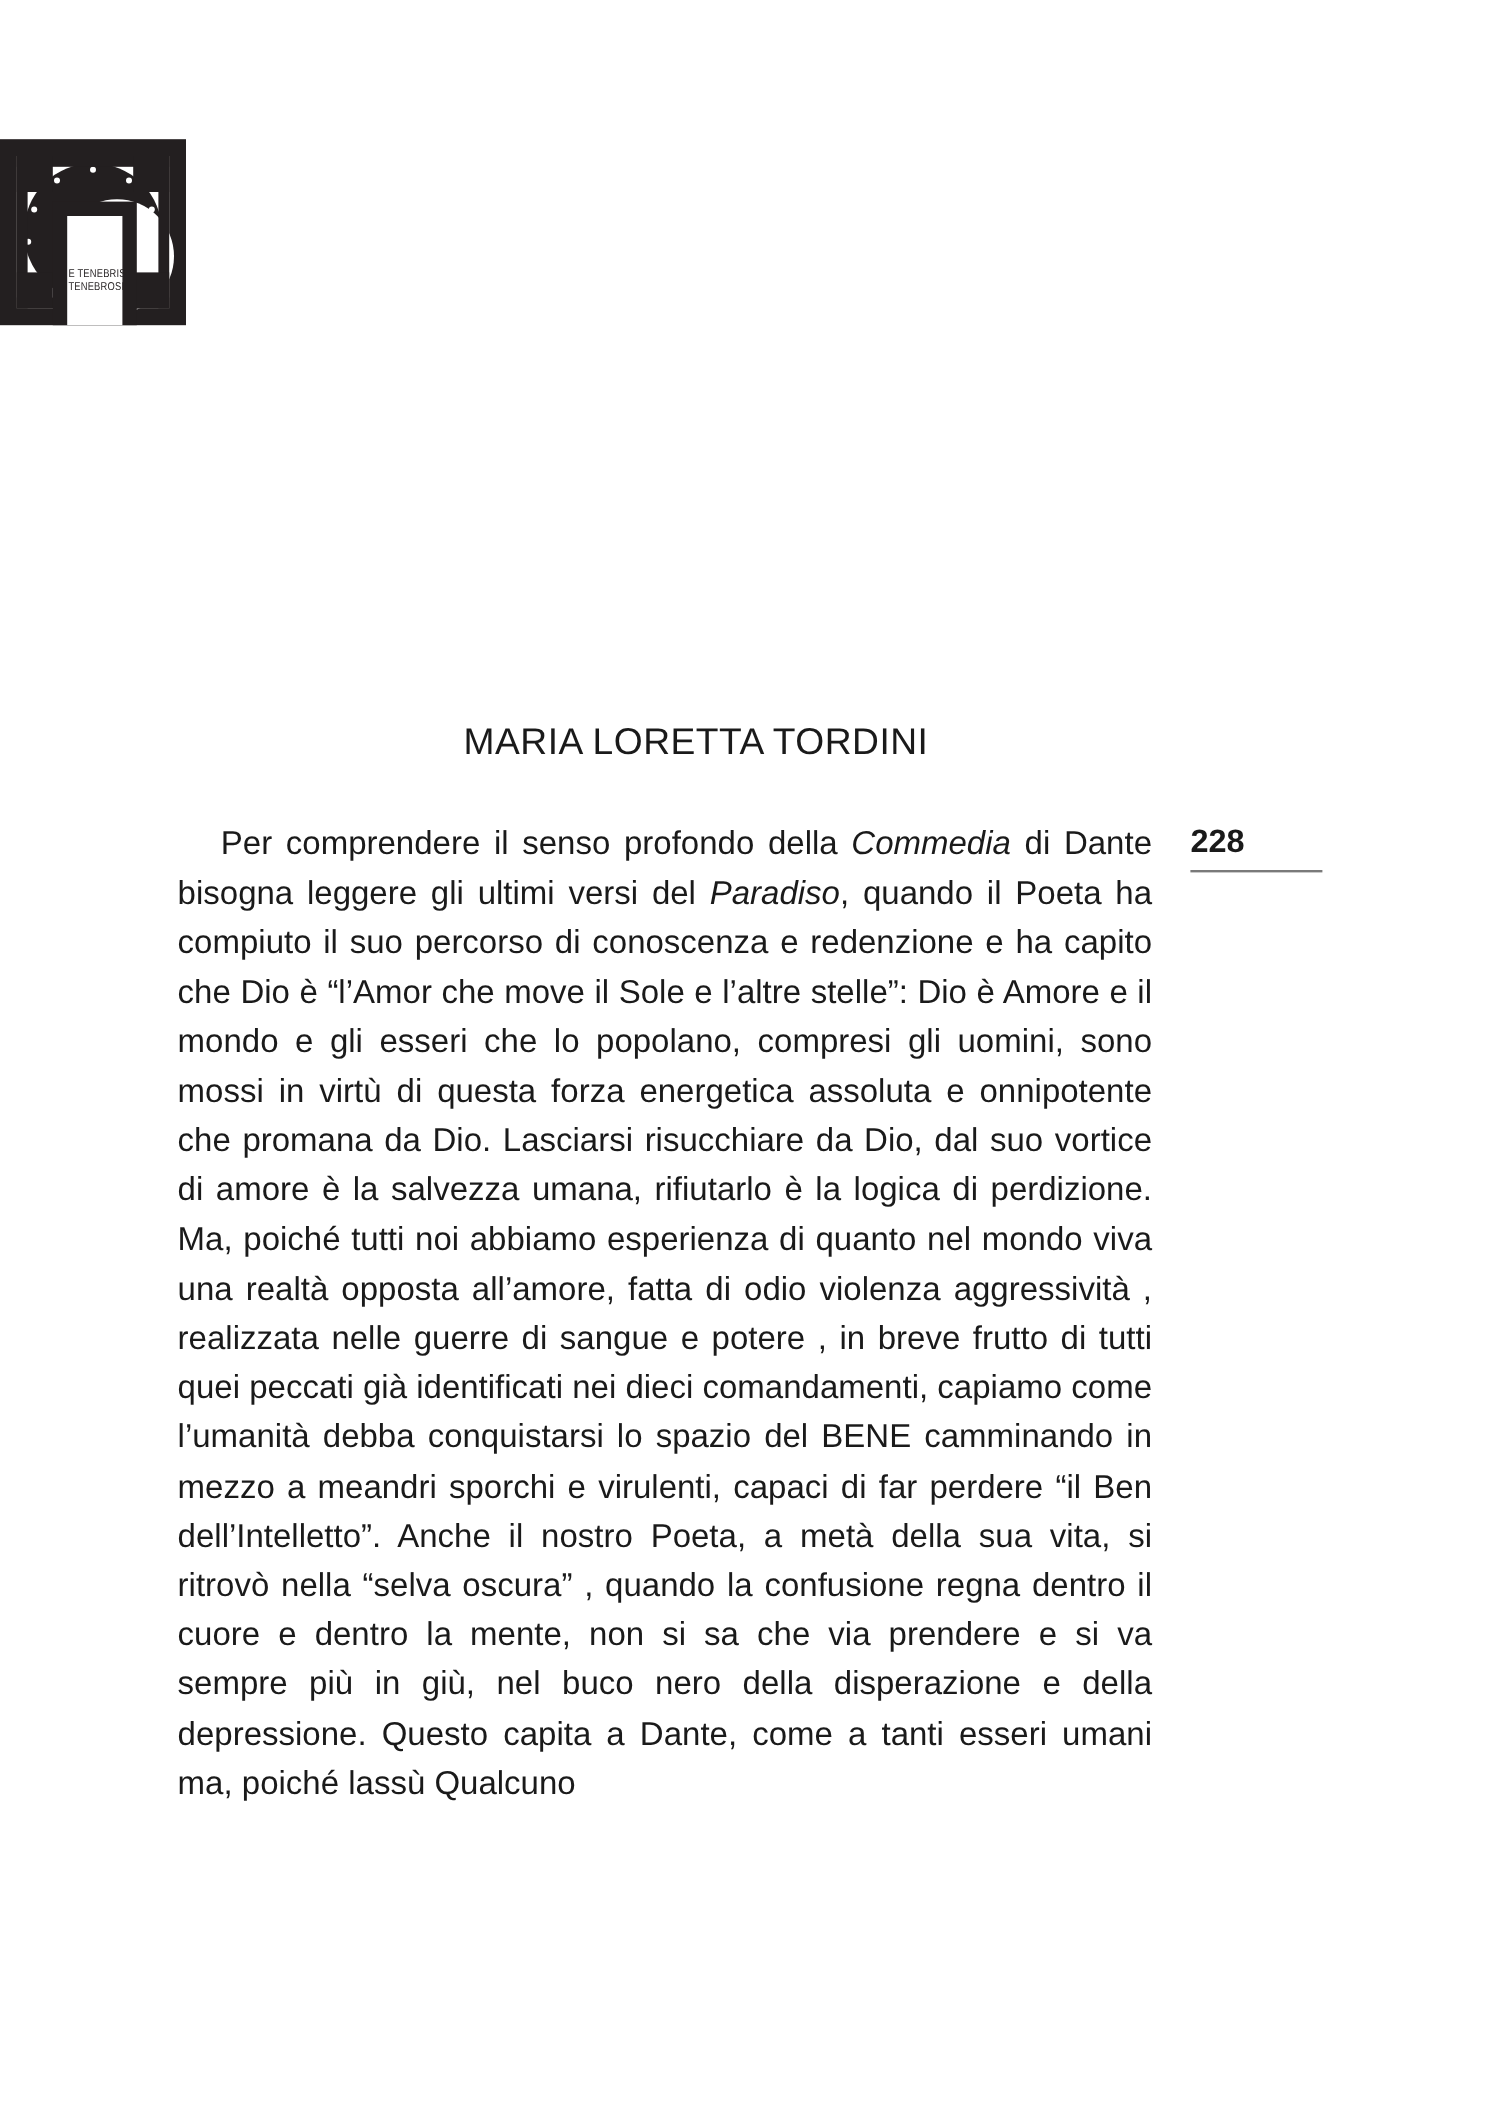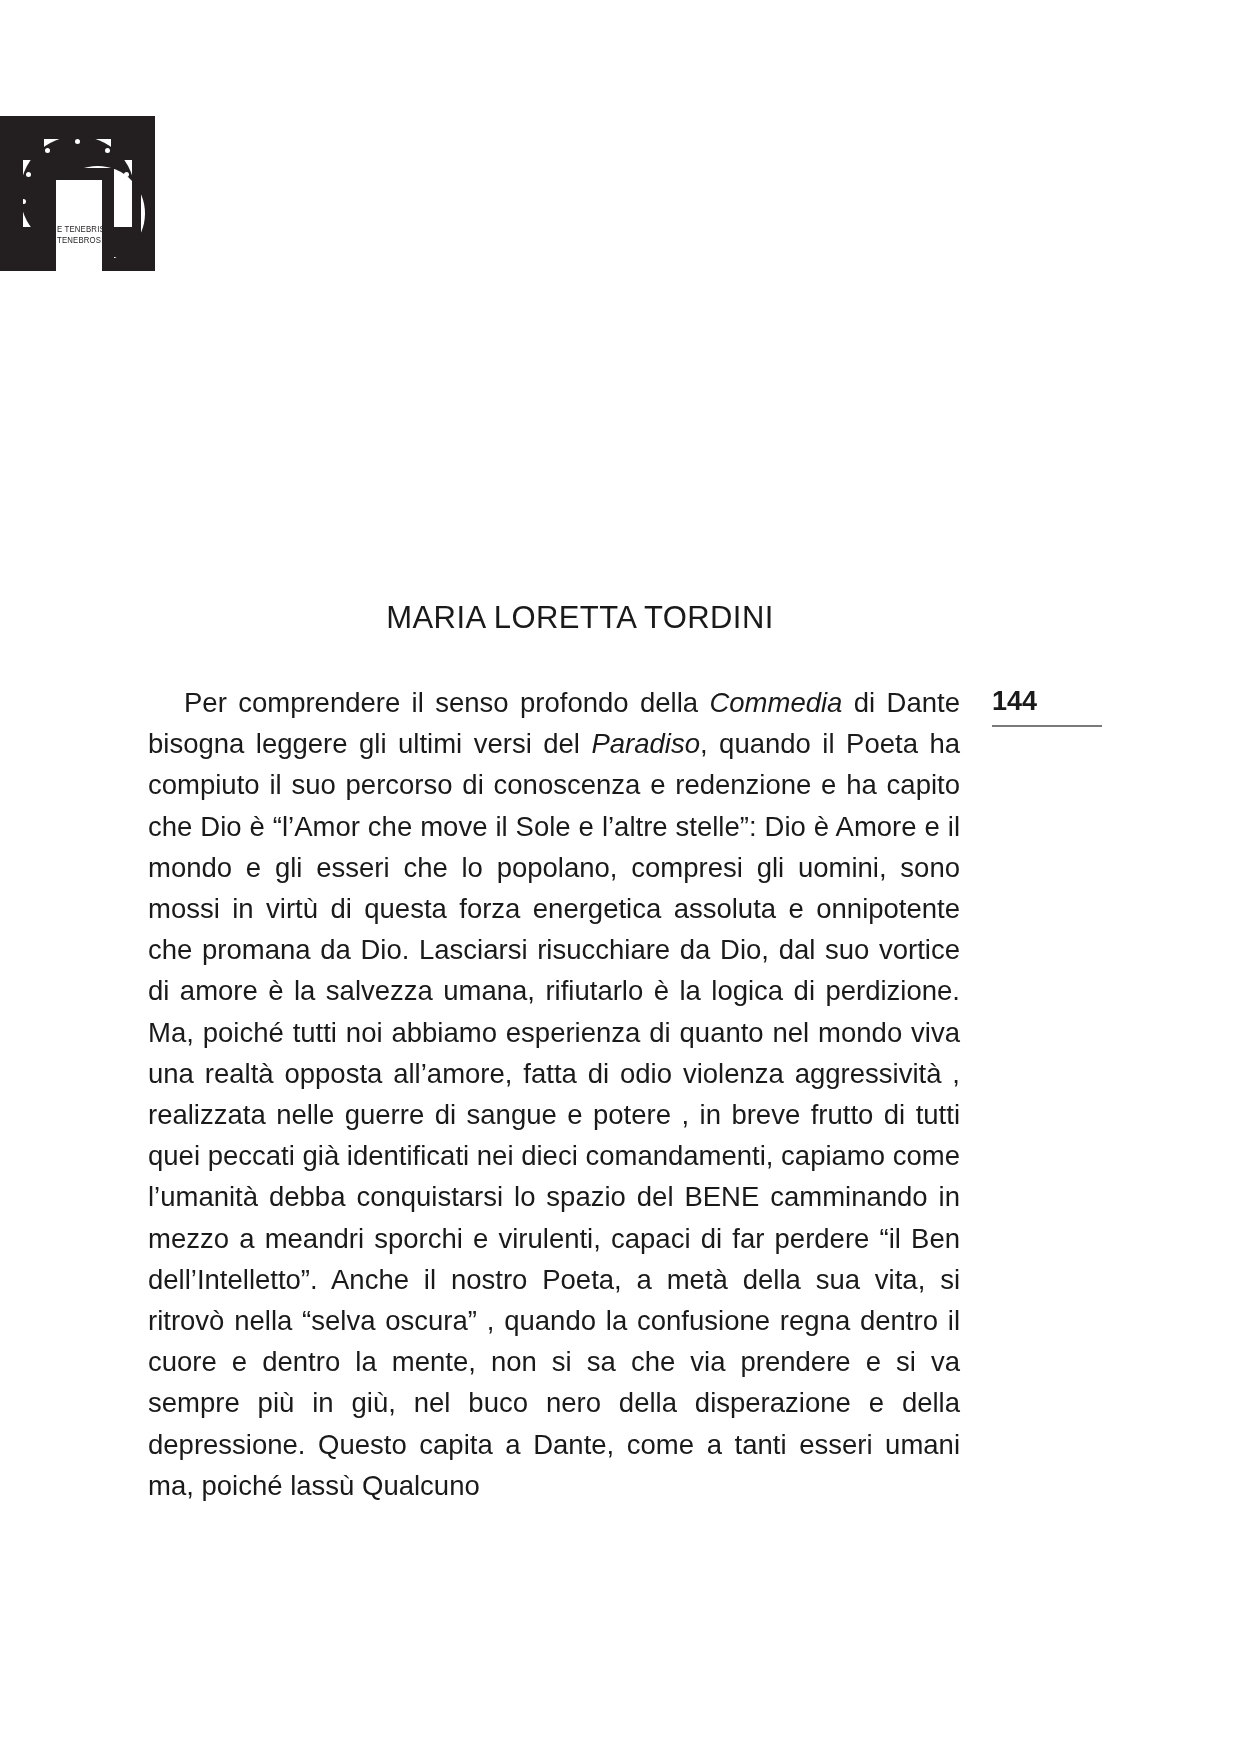--- a/index.html
+++ b/index.html
@@ -229,21 +229,21 @@
         <div>E TENEBRIS</div>
         <div>TENEBROSI</div>
       </div>
     </div>
   </div>
 
 
   <div class="author">MARIA LORETTA TORDINI</div>
 
   <div class="folio">
-    <div class="folio-number">144</div>
+    <div class="folio-number">228</div>
     <div class="folio-rule"></div>
   </div>
 
   <div class="body-col">
     <p>Per comprendere il senso profondo della <i>Commedia</i> di Dante bisogna leggere gli ultimi  versi del <i>Paradiso</i>, quando  il Poeta ha compiuto il suo percorso di conoscenza e redenzione e ha capito che Dio è “l’Amor che move il Sole e l’altre stelle”: Dio è Amore e il mondo e gli esseri che lo popolano, compresi gli uomini, sono mossi in virtù di questa forza energetica assoluta e onnipotente che promana da Dio. Lasciarsi risucchiare da Dio, dal suo vortice di amore è la salvezza umana, rifiutarlo è la logica di perdizione. Ma, poiché tutti noi abbiamo esperienza di quanto nel mondo viva una realtà opposta all’amore, fatta di odio violenza aggressività , realizzata nelle guerre di sangue e potere , in breve frutto di tutti quei peccati già identificati nei dieci comandamenti, capiamo  come l’umanità debba conquistarsi lo spazio del BENE camminando in mezzo a meandri sporchi e virulenti, capaci di far perdere “il Ben dell’Intelletto”. Anche il nostro Poeta, a metà della sua vita,  si ritrovò nella “selva oscura” , quando la confusione regna dentro il cuore e dentro la mente, non si sa che via prendere e si va sempre più in giù, nel buco nero della disperazione e della depressione. Questo capita a Dante, come a tanti esseri umani ma, poiché lassù Qualcuno</p>
   </div>
 
 </div>
 
 </body></html>

